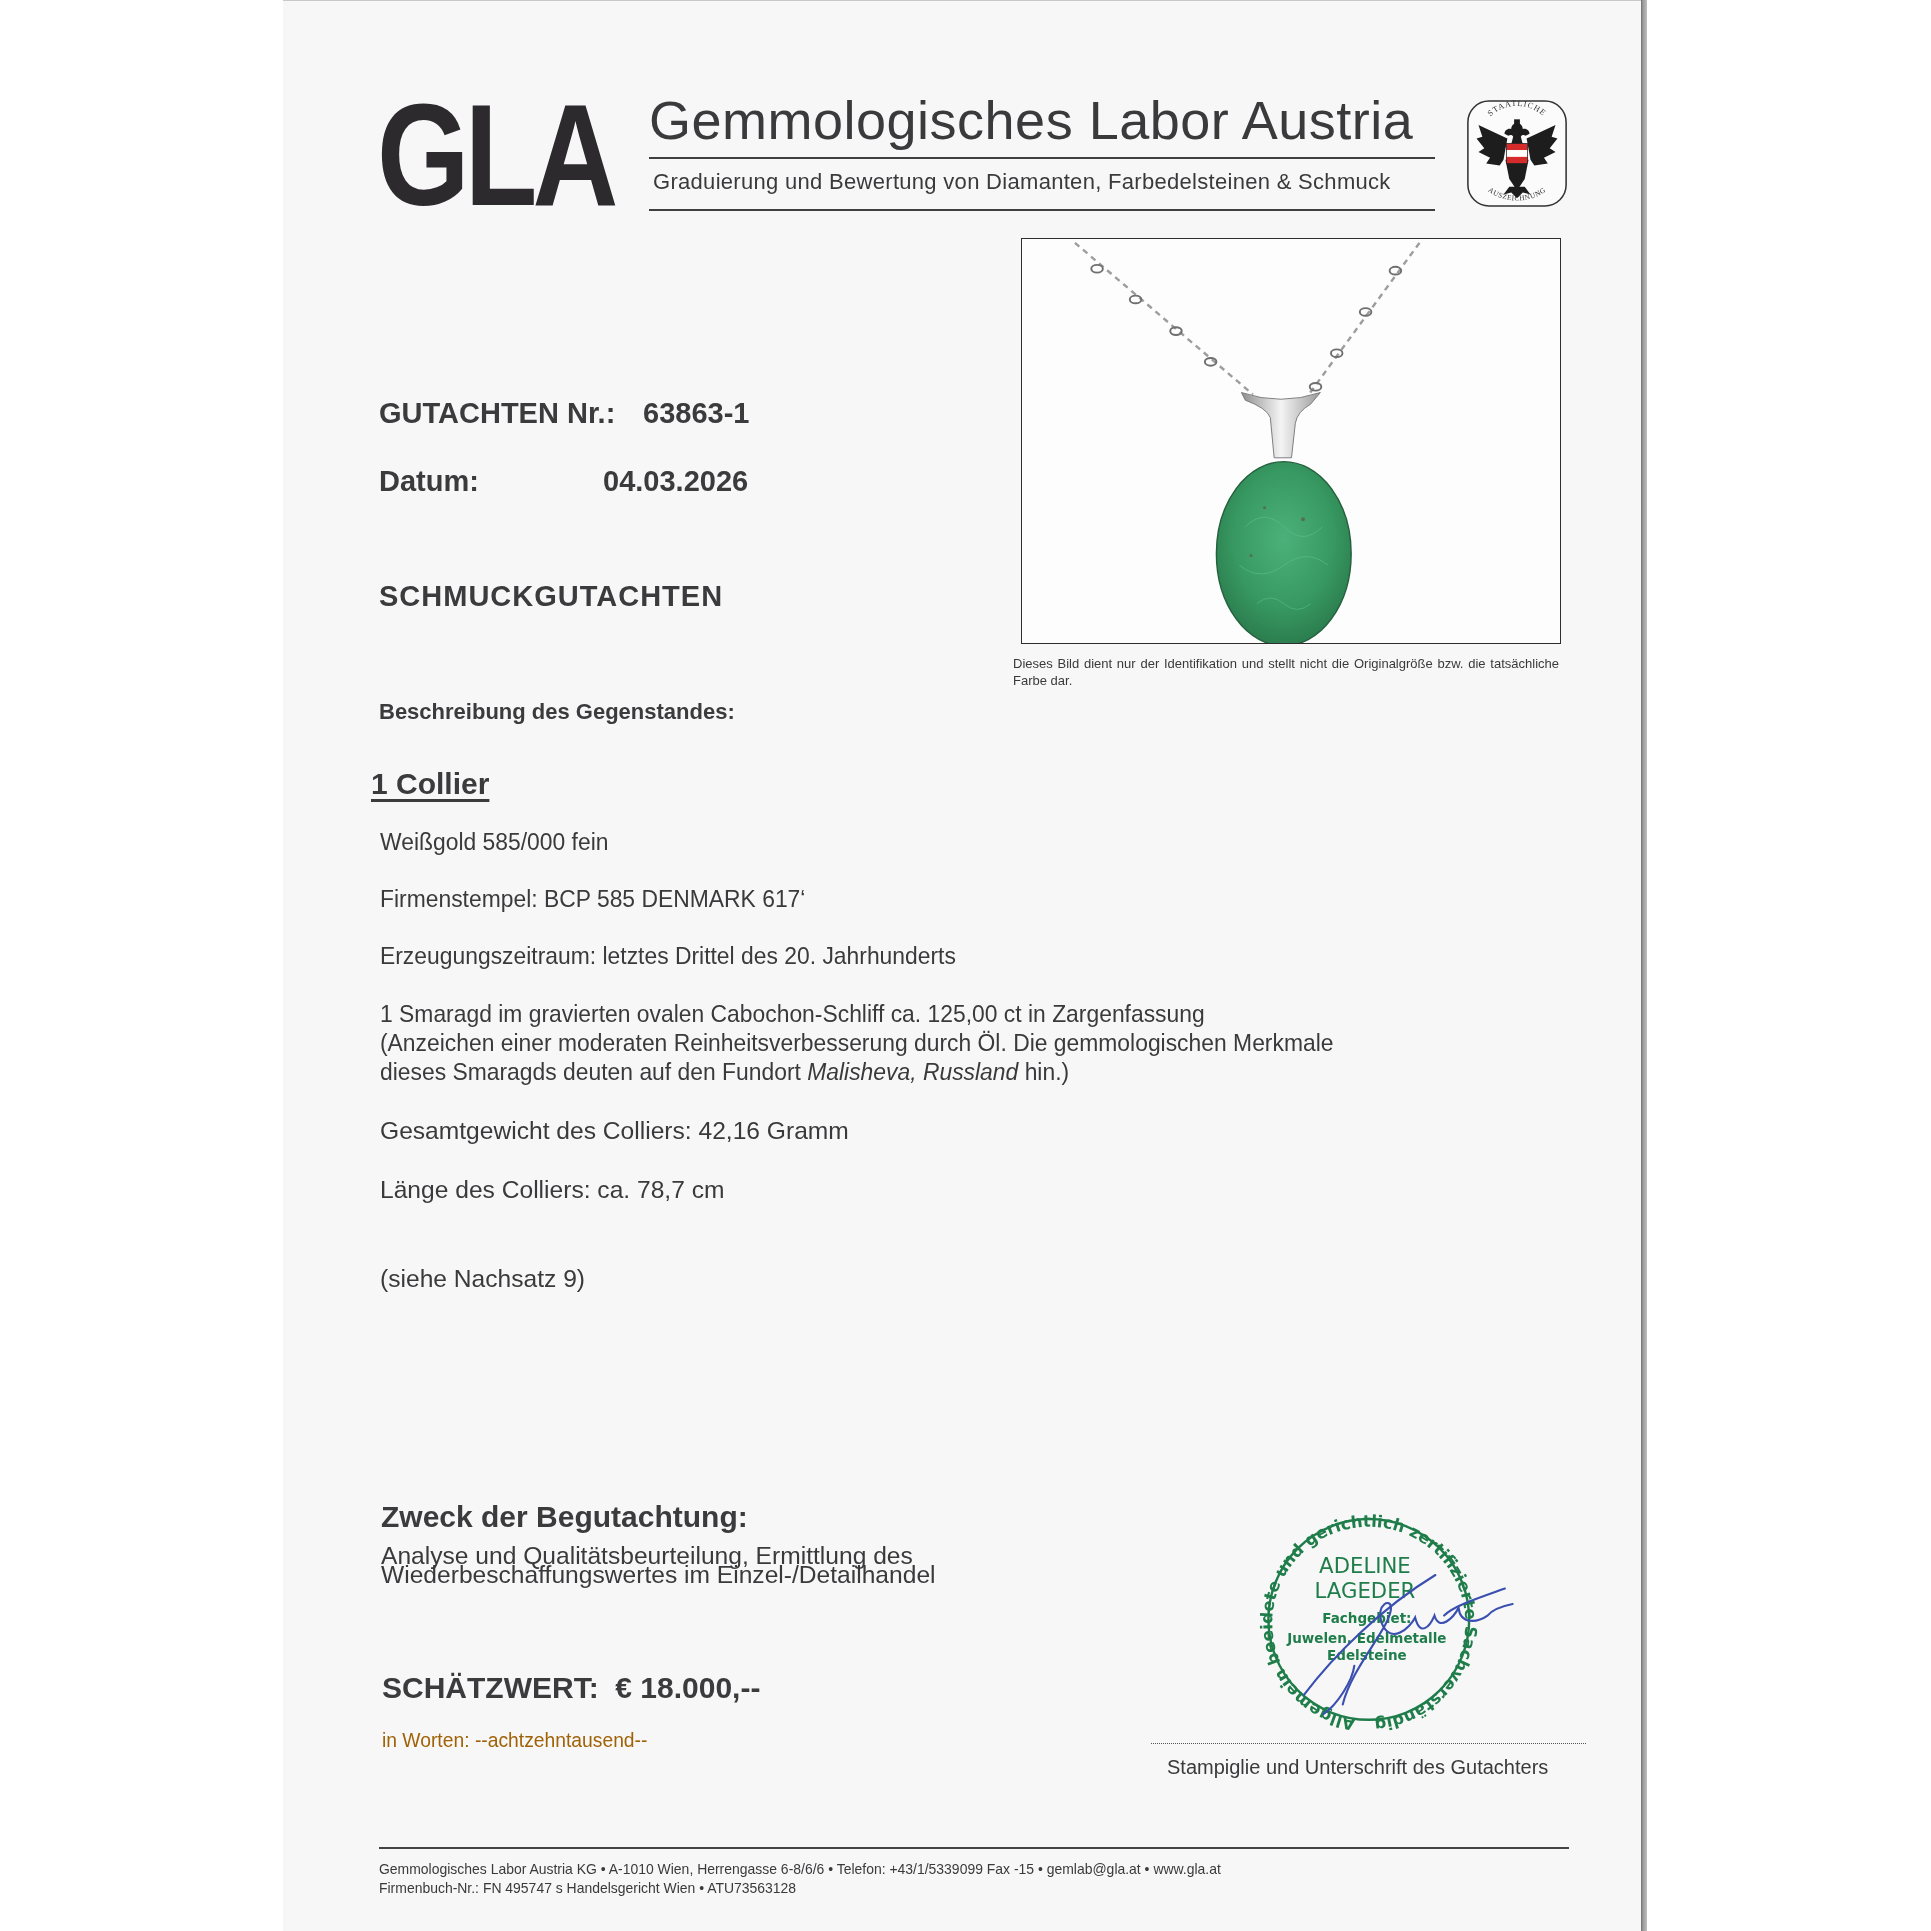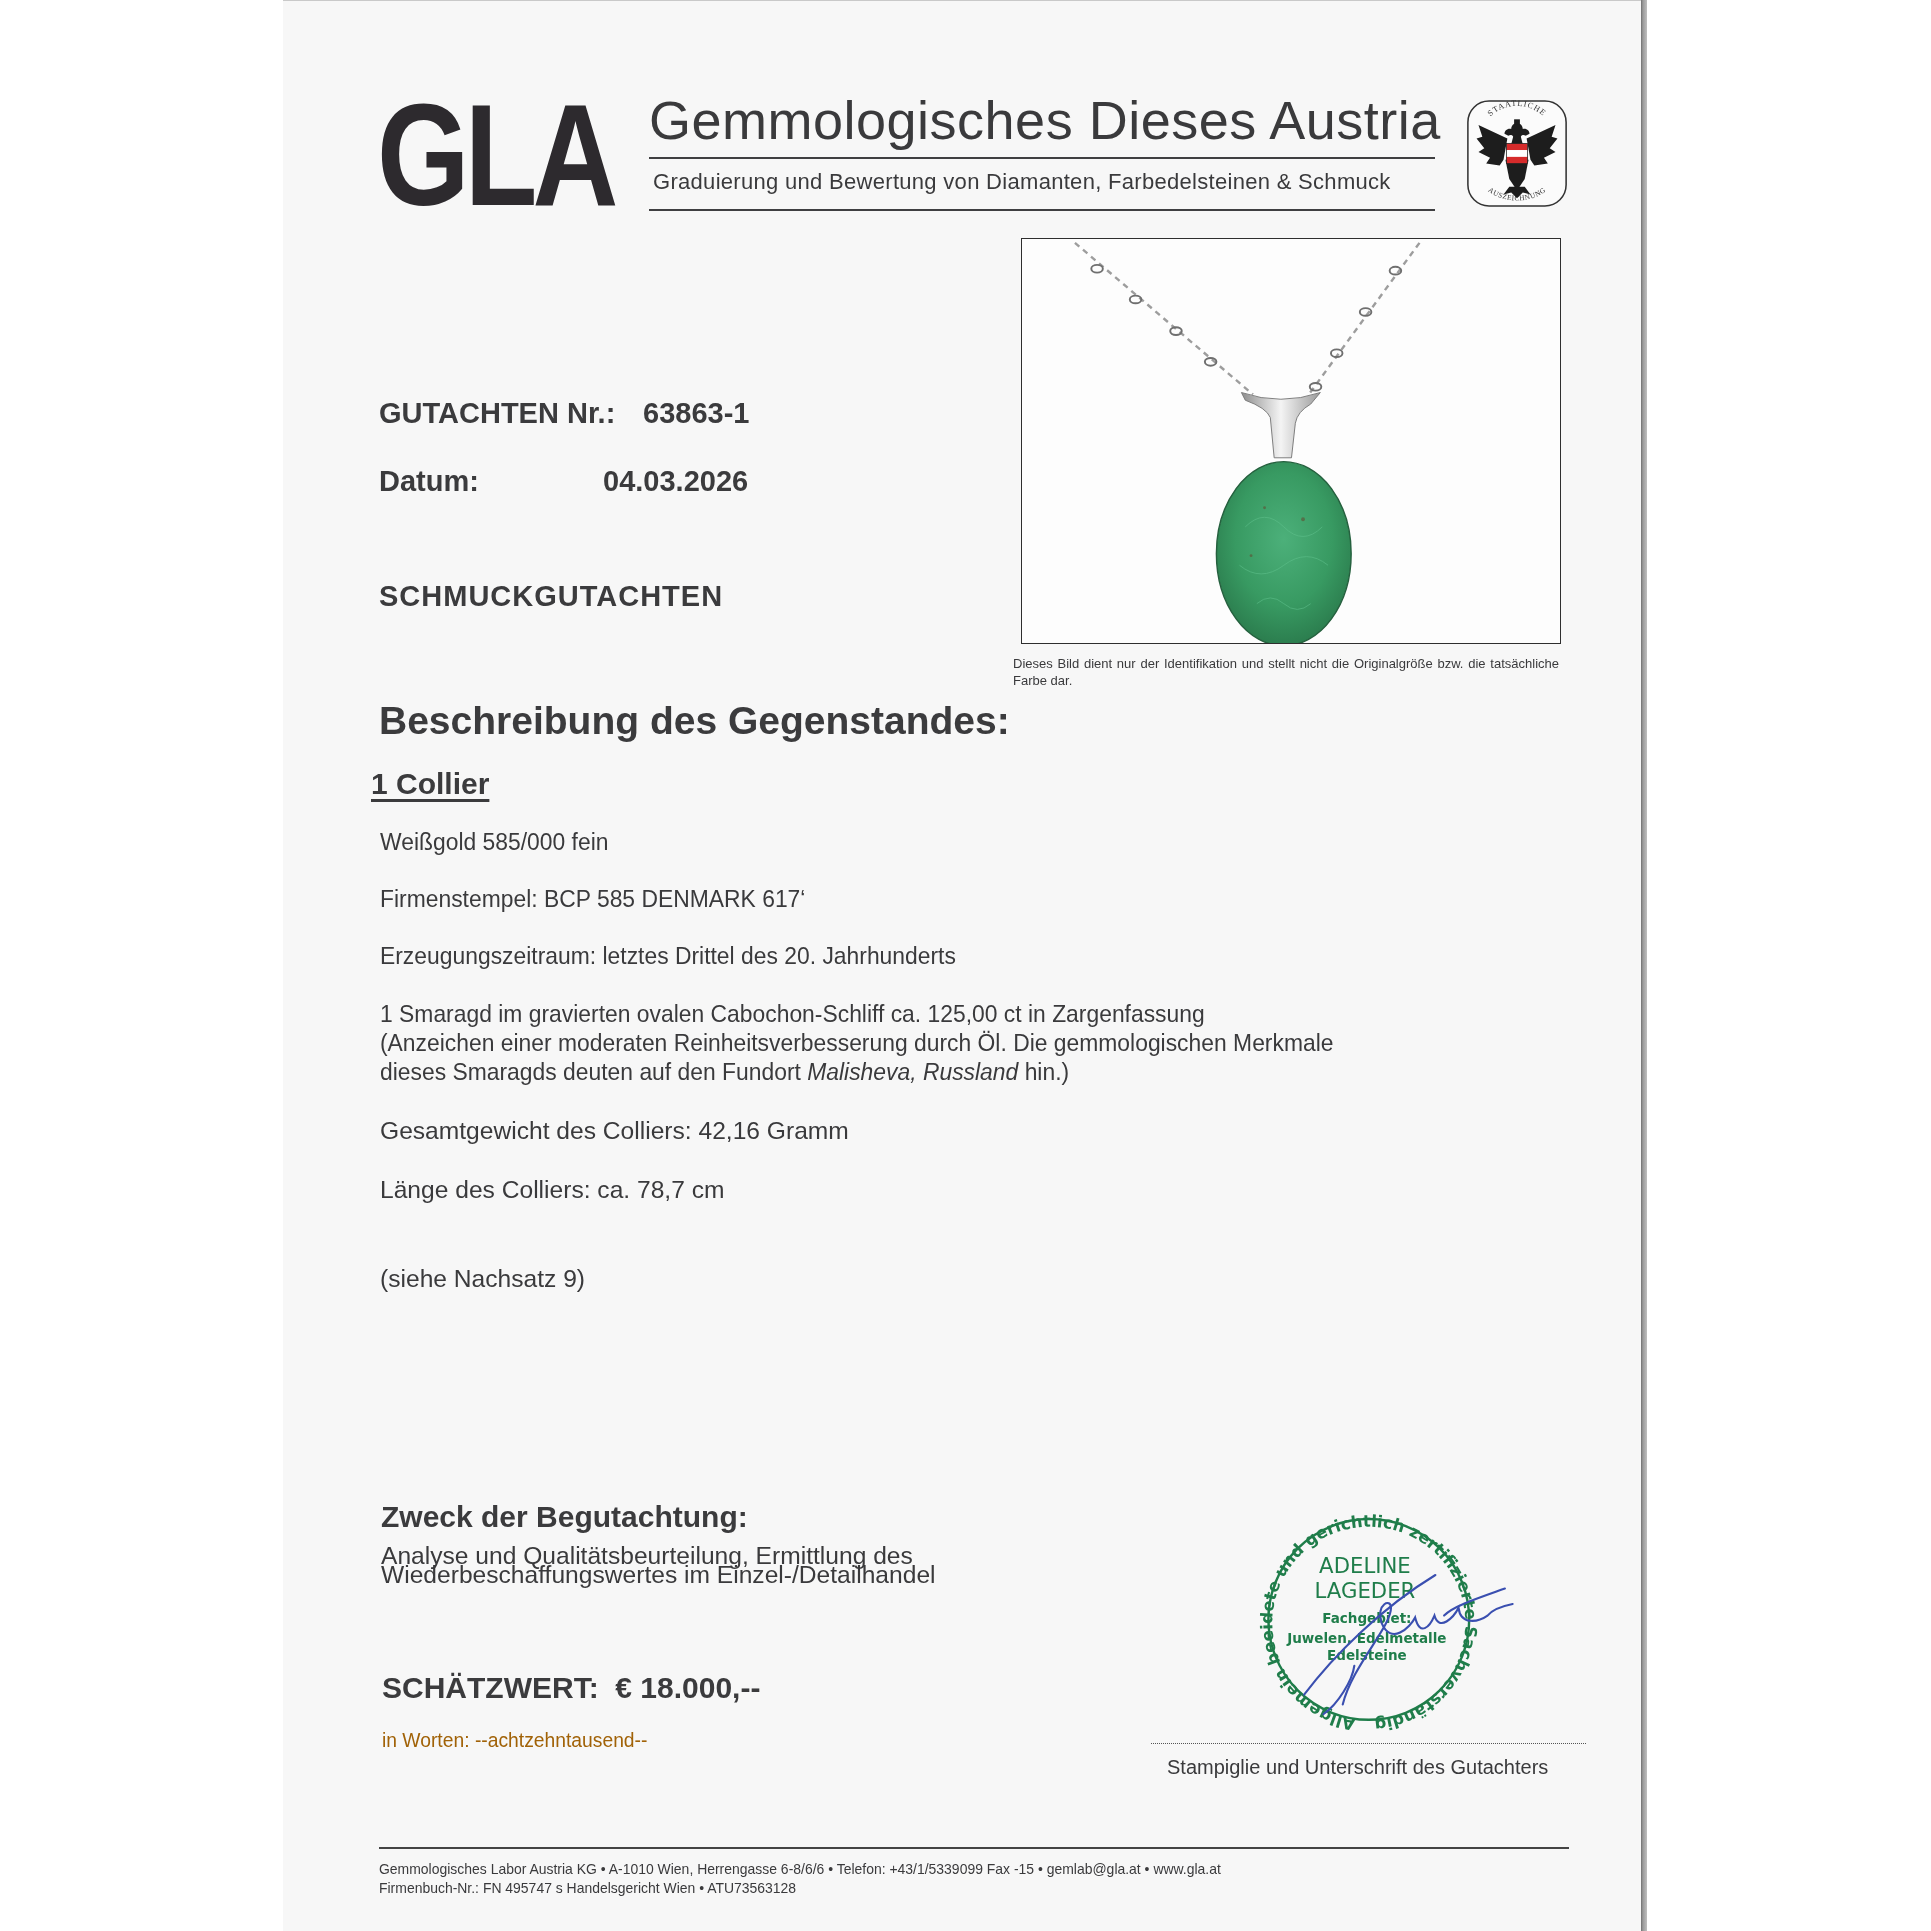--- a/index.html
+++ b/index.html
@@ -49,21 +49,21 @@
     color: #3a3a3c; white-space: normal; text-align: justify; text-align-last: left;
   }
 
   
   .h-bold { font-weight: bold; color: #3b3b3d; }
   .report-label { left: 379px; top: 397px; font-size: 29px; }
   .report-value { left: 643px; top: 397px; font-size: 29px; }
   .date-label { left: 379px; top: 465px; font-size: 29px; }
   .date-value { left: 603px; top: 465px; font-size: 29px; }
   .doc-type { left: 379px; top: 580px; font-size: 29px; letter-spacing: 1px; }
-  .desc-heading { left: 379px; top: 699px; font-size: 39px; }
+  .desc-heading { left: 379px; top: 699px; font-size: 22px; }
   .item-title { left: 371px; top: 767px; font-size: 30px; text-decoration: underline; text-decoration-thickness: 2.9px; text-underline-offset: 4.8px; }
   .body-line { font-size: 24.6px; color: #3a3a3c; line-height: 1; transform: scaleX(0.93); transform-origin: left top; }
   .body-line2 { font-size: 24.6px; color: #3a3a3c; line-height: 1; }
   .it { font-style: italic; }
 
   .purpose-heading { left: 381px; top: 1500px; font-size: 30px; }
   .purpose-text { left: 381px; font-size: 24.6px; line-height: 1; color: #3a3a3c; }
   .value-line { left: 382px; top: 1671px; font-size: 30px; }
   .words-line { left: 382px; top: 1730px; font-size: 19.3px; color: #a16207; }
 
@@ -79,21 +79,21 @@
   .footer-line { position: absolute; left: 379px; top: 1847px; width: 1190px; height: 1.9px; background: #444; }
   .footer-text { left: 379px; font-size: 15px; color: #3a3a3c; line-height: 1; transform: scaleX(0.93); transform-origin: left top; }
 </style>
 </head>
 <body>
 
 <div class="page"></div>
 <div class="page-edge"></div>
 
 <div class="abs logo">GLA</div>
-<div class="abs lab-title">Gemmologisches Dieses Austria</div>
+<div class="abs lab-title">Gemmologisches Labor Austria</div>
 <div class="hline" style="left:649px; top:157px; width:786px;"></div>
 <div class="abs lab-sub">Graduierung und Bewertung von Diamanten, Farbedelsteinen &amp; Schmuck</div>
 <div class="hline" style="left:649px; top:209px; width:786px;"></div>
 
 <div class="abs emblem">
   <svg viewBox="0 0 108 115" width="104" height="111">
     <defs>
       <path id="arcTop" d="M14,48 A40,40 0 0 1 94,48"></path>
       <path id="arcBot" d="M10,78 A46,40 0 0 0 98,78"></path>
     </defs>

